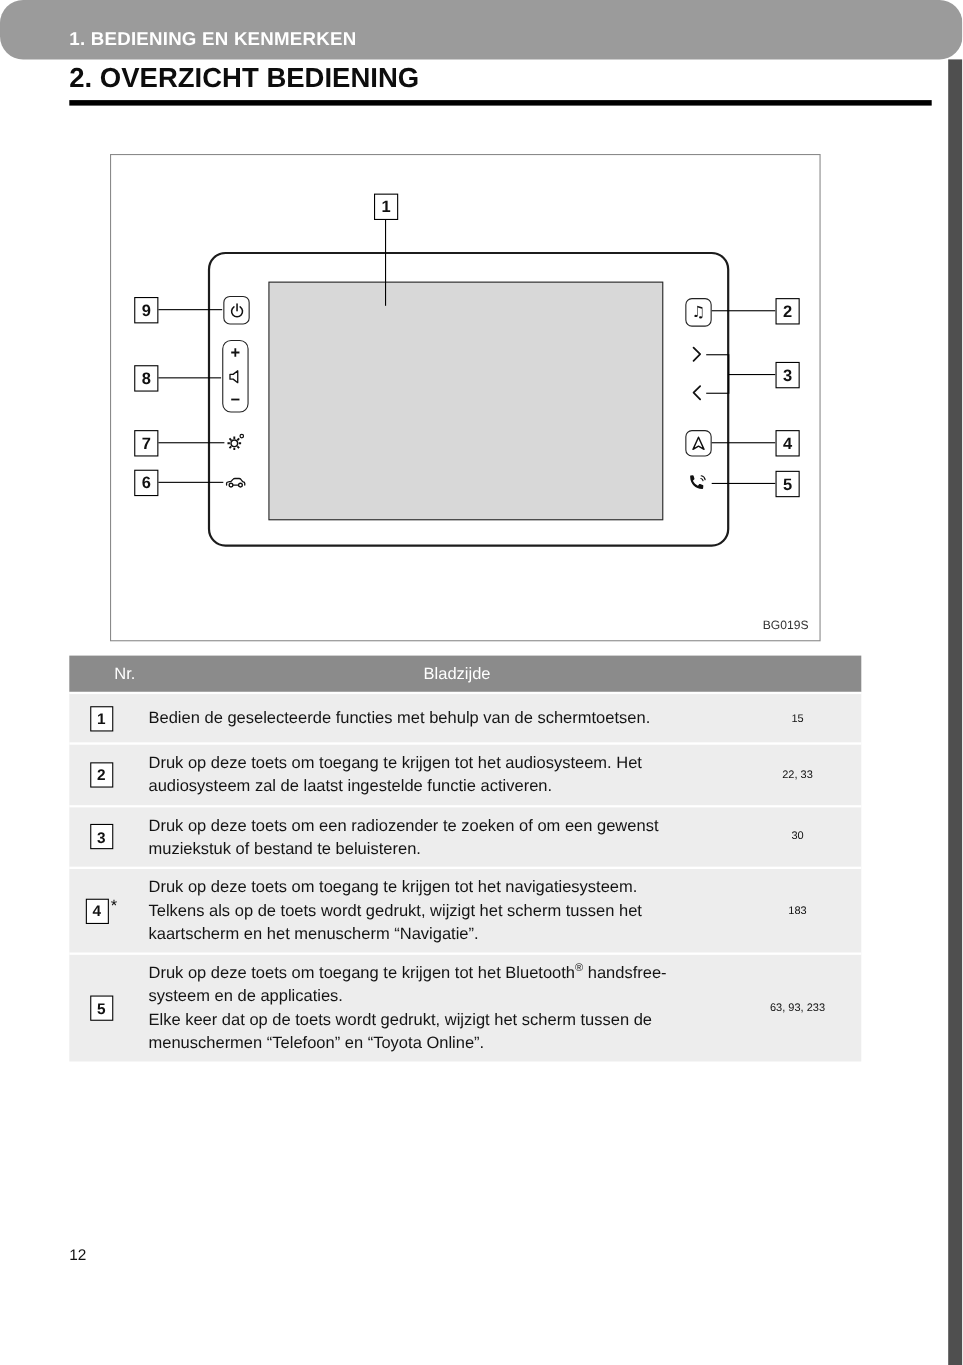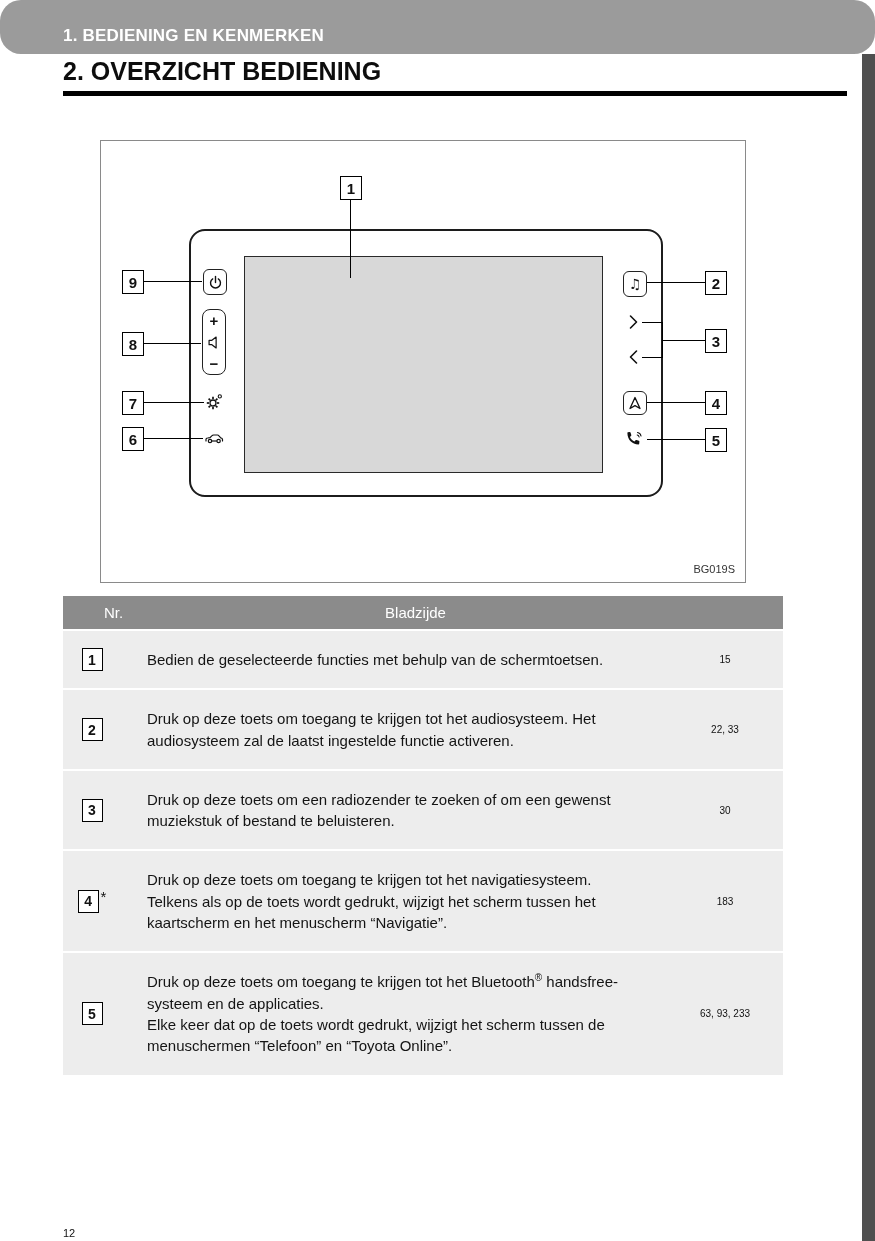--- a/index.html
+++ b/index.html
@@ -33,25 +33,25 @@
   
   .ftable{position:absolute;left:63px;top:596px;width:720px;}
   .trow{display:grid;grid-template-columns:58px 546px 116px;background:#ededed;border-top:2px solid #fff;align-items:center;}
   .thead{background:#8b8b8b;border-top:none;height:33px;color:#fff;}
   .thead div{display:flex;align-items:center;justify-content:center;font-size:15px;padding-left:43px;}
   .c-nr{display:flex;align-items:center;justify-content:center;}
   .cot{width:19px;height:21px;border:1px solid #000;background:#fff;display:flex;align-items:center;
        justify-content:center;font-size:14px;font-weight:600;}
   .star{font-size:15px;margin-left:2px;position:relative;top:-5px;}
   .c-fn{padding:6px 8px 6px 14px;}
-  .ftext{margin:12px;font-size:15px;line-height:21.3px;color:#141414;white-space:pre-line;}
+  .ftext{margin:0;font-size:15px;line-height:21.3px;color:#141414;white-space:pre-line;}
   .ftext sup{font-size:10px;line-height:0;}
   .c-pg{text-align:center;font-size:10px;}
   .r1{min-height:44px;} .r2{min-height:52px;} .r3{min-height:54px;} .r4{min-height:76px;} .r5{min-height:94px;}
-  .pagenum{position:absolute;left:63px;top:1227px;font-size:11px;color:#111;text-align:right;}
+  .pagenum{position:absolute;left:63px;top:1132px;font-size:14px;color:#111;text-align:right;}
   svg{display:block;}
 </style>
 </head>
 <body>
 
 <div class="page">
 
   <header class="topbar">
     <span>1. BEDIENING EN KENMERKEN</span>
   </header>

